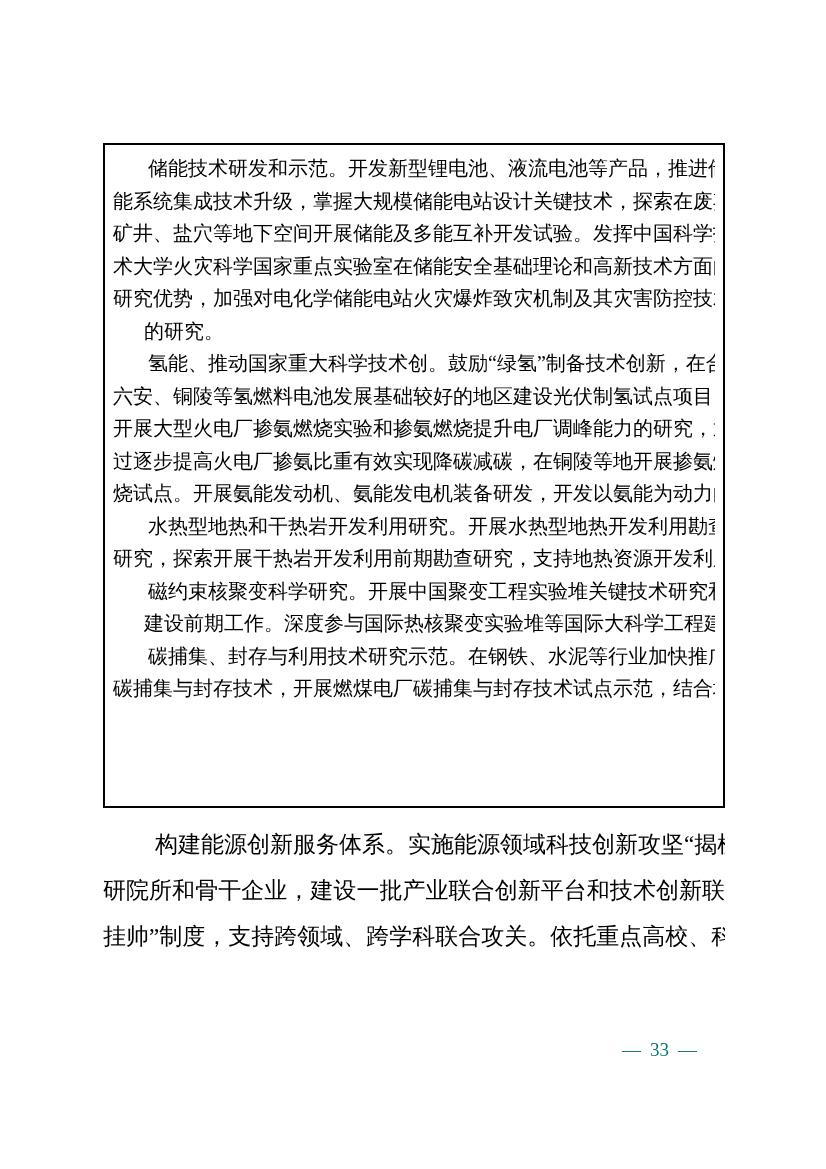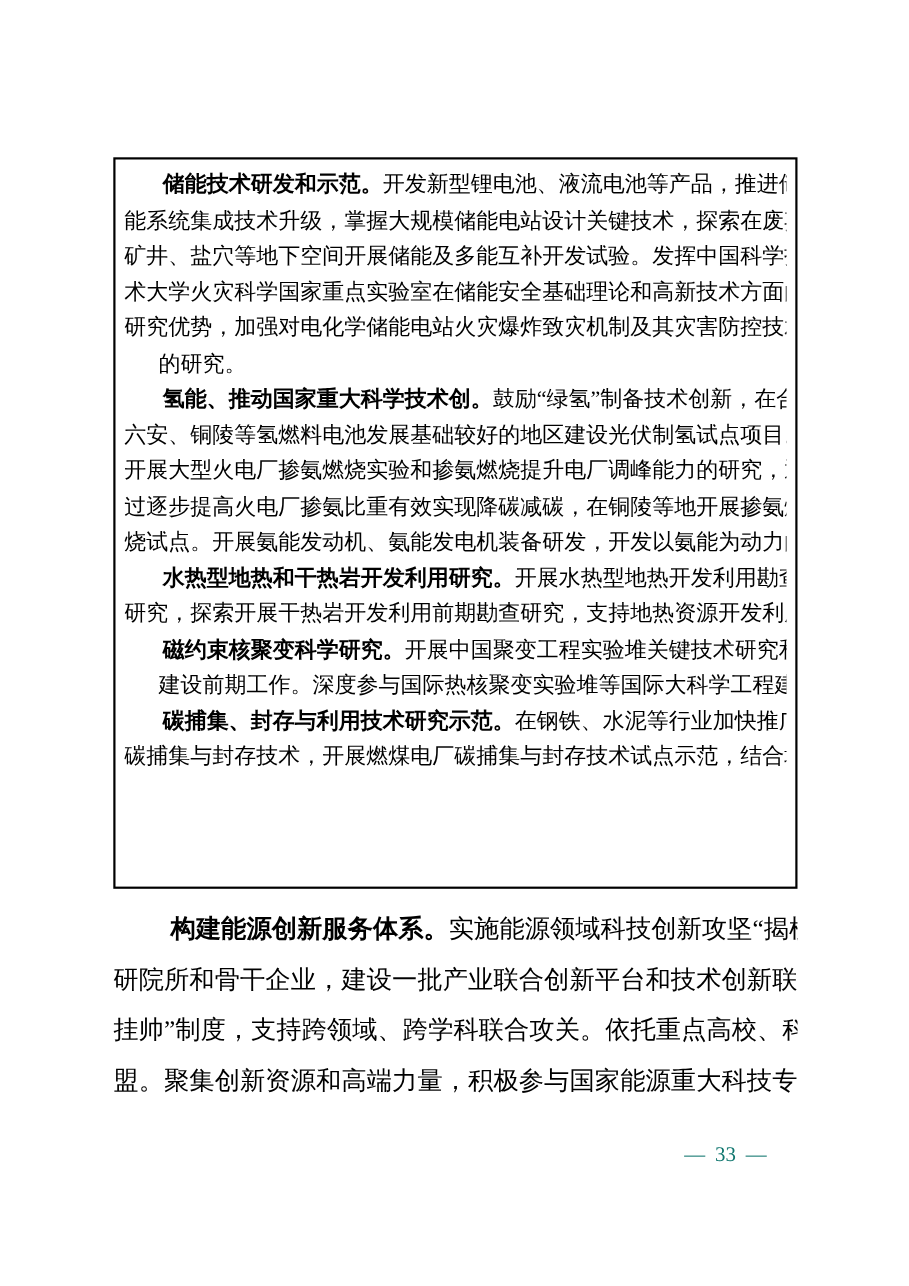--- a/index.html
+++ b/index.html
@@ -38,21 +38,21 @@
     overflow: hidden;
   }
   .content-box .jline.last {
     text-align-last: left;
     margin-left: 31px;
   }
   .jline.indent {
     text-indent: 35px;
   }
   .lead {
-    font-weight: 700;
+    font-weight: 400;
   }
   
   .body-text {
     position: absolute;
     left: 103px;
     top: 822px;
     width: 622px;
   }
   .body-text .jline {
     font-size: 23px;
@@ -120,18 +120,17 @@
       <div class="jline indent"><span class="lead">碳捕集、封存与利用技术研究示范。</span><span>在钢铁、水泥等行业加快推广</span></div>
       <div class="jline">碳捕集与封存技术，开展燃煤电厂碳捕集与封存技术试点示范，结合地</div>
     </div>
 
   </div>
 
   <div class="body-text">
     <div class="jline indent"><span class="lead">构建能源创新服务体系。</span><span>实施能源领域科技创新攻坚“揭榜</span></div>
     <div class="jline">研院所和骨干企业，建设一批产业联合创新平台和技术创新联</div>
     <div class="jline">挂帅”制度，支持跨领域、跨学科联合攻关。依托重点高校、科</div>
-    <div class="jline">盟。聚集创新资源和高端力量，积极参与国家能源重大科技专</div>
   </div>
 
   <div class="footer"><span class="dash">—</span><span>33</span><span class="dash">—</span></div>
 
 </div>
 
 </body></html>

